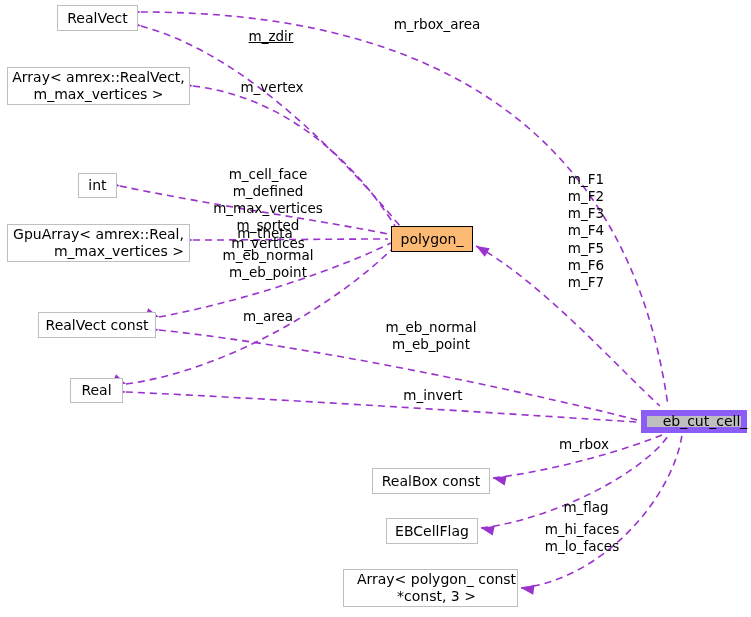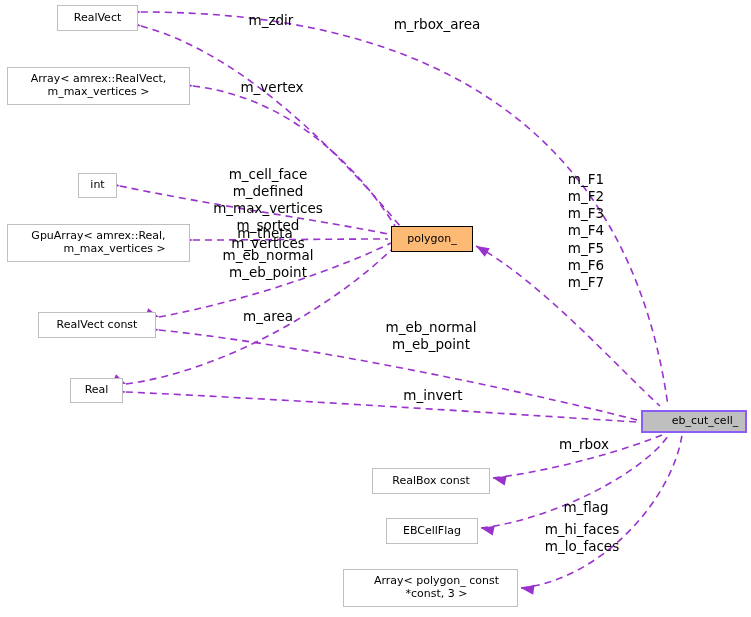--- a/index.html
+++ b/index.html
@@ -22,35 +22,35 @@
     width: 751px;
     height: 617px;
   }
   .node {
     position: absolute;
     box-sizing: border-box;
     display: flex;
     align-items: center;
     justify-content: center;
     text-align: center;
-    font-size: 11px;
+    font-size: 14px;
     color: #000000;
     line-height: 1.18;
     background: #ffffff;
     border: 1px solid #bfbfbf;
     white-space: pre;
     z-index: 3;
   }
   .node.focus {
     border: 1px solid #000000;
     background: #fdba74;
     font-weight: normal;
   }
   .node.root {
-    border: 2px solid #8b5cf6;
+    border: 6px solid #8b5cf6;
     background: #bfbfbf;
     padding-left: 22px;
   }
   .edge-label {
     position: absolute;
     font-size: 13.5px;
     color: #000000;
     line-height: 1.27;
     white-space: pre;
     text-align: center;
@@ -107,21 +107,21 @@
       <div class="node" style="left: 70px; top: 378px; width: 53px; height: 25px;"><span>Real</span></div>
       <div class="node focus" style="left: 391px; top: 226px; width: 82px; height: 26px;"><span>polygon_</span></div>
       <div class="node root" style="left: 641px; top: 410px; width: 106px; height: 23px;"><span>eb_cut_cell_</span></div>
       <div class="node" style="left: 372px; top: 468px; width: 118px; height: 26px;"><span>RealBox const</span></div>
       <div class="node" style="left: 386px; top: 518px; width: 92px; height: 26px;"><span>EBCellFlag</span></div>
       <div class="node" style="left: 343px; top: 569px; width: 175px; height: 38px; padding-left: 12px;"><span>Array&lt; polygon_ const
 *const, 3 &gt;</span></div>
     </div>
   <div id="label-layer">
       <div class="edge-label" style="left: 387px; top: 16px; width: 100px;">m_rbox_area</div>
-      <div class="edge-label" style="left: 241px; top: 12px; width: 60px;">m_zdir</div>
+      <div class="edge-label" style="left: 241px; top: 28px; width: 60px; text-decoration: underline;">m_zdir</div>
       <div class="edge-label" style="left: 233px; top: 79px; width: 78px;">m_vertex</div>
       <div class="edge-label" style="left: 203px; top: 126px; width: 130px; margin-top: 40px;">m_cell_face
 m_defined
 m_max_vertices
 m_sorted
 m_vertices</div>
       <div class="edge-label" style="left: 556px; top: 171px; width: 60px;">m_F1
 m_F2
 m_F3
 m_F4

